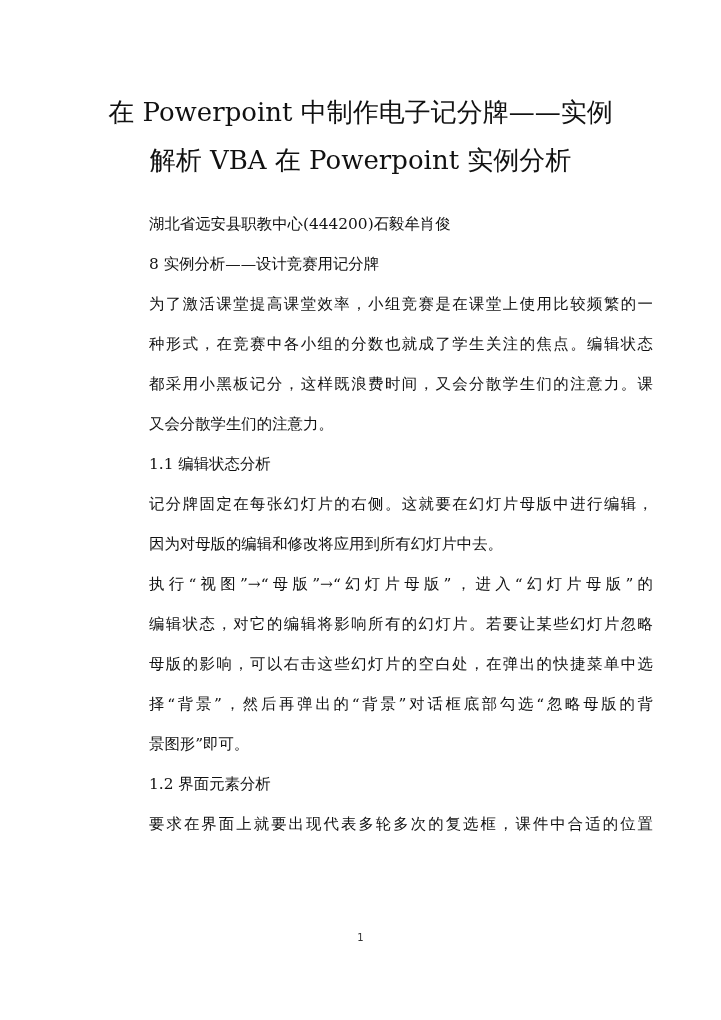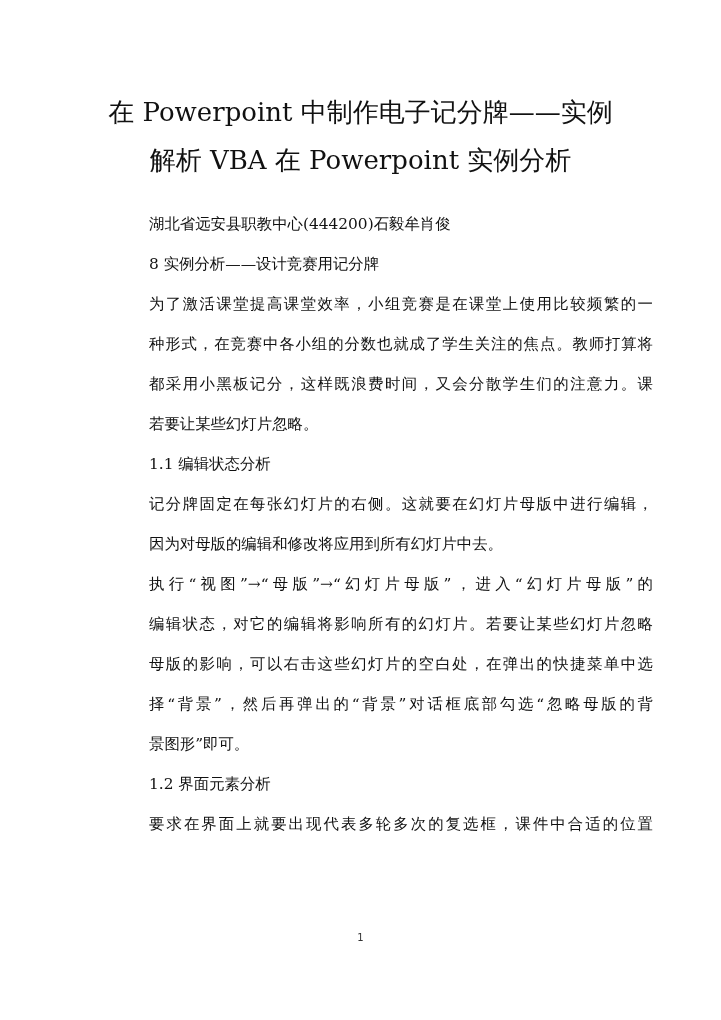--- a/index.html
+++ b/index.html
@@ -21,23 +21,23 @@
 <div class="page">
   <div class="title">
     <div>在 Powerpoint 中制作电子记分牌——实例</div>
     <div>解析 VBA 在 Powerpoint 实例分析</div>
   </div>
 
   <div class="body">
     <div class="line last">湖北省远安县职教中心(444200)石毅牟肖俊</div>
     <div class="line last">8 实例分析——设计竞赛用记分牌</div>
     <div class="line">为了激活课堂提高课堂效率，小组竞赛是在课堂上使用比较频繁的一</div>
-    <div class="line">种形式，在竞赛中各小组的分数也就成了学生关注的焦点。教师打算将</div>
+    <div class="line">种形式，在竞赛中各小组的分数也就成了学生关注的焦点。编辑状态</div>
     <div class="line">都采用小黑板记分，这样既浪费时间，又会分散学生们的注意力。课</div>
-    <div class="line last">若要让某些幻灯片忽略。</div>
+    <div class="line last">又会分散学生们的注意力。</div>
     <div class="line last">1.1 编辑状态分析</div>
     <div class="line">记分牌固定在每张幻灯片的右侧。这就要在幻灯片母版中进行编辑，</div>
     <div class="line last">因为对母版的编辑和修改将应用到所有幻灯片中去。</div>
     <div class="line">执行“视图”→“母版”→“幻灯片母版”，进入“幻灯片母版”的</div>
     <div class="line">编辑状态，对它的编辑将影响所有的幻灯片。若要让某些幻灯片忽略</div>
     <div class="line">母版的影响，可以右击这些幻灯片的空白处，在弹出的快捷菜单中选</div>
     <div class="line">择“背景”，然后再弹出的“背景”对话框底部勾选“忽略母版的背</div>
     <div class="line last">景图形”即可。</div>
     <div class="line last">1.2 界面元素分析</div>
     <div class="line">要求在界面上就要出现代表多轮多次的复选框，课件中合适的位置</div>

